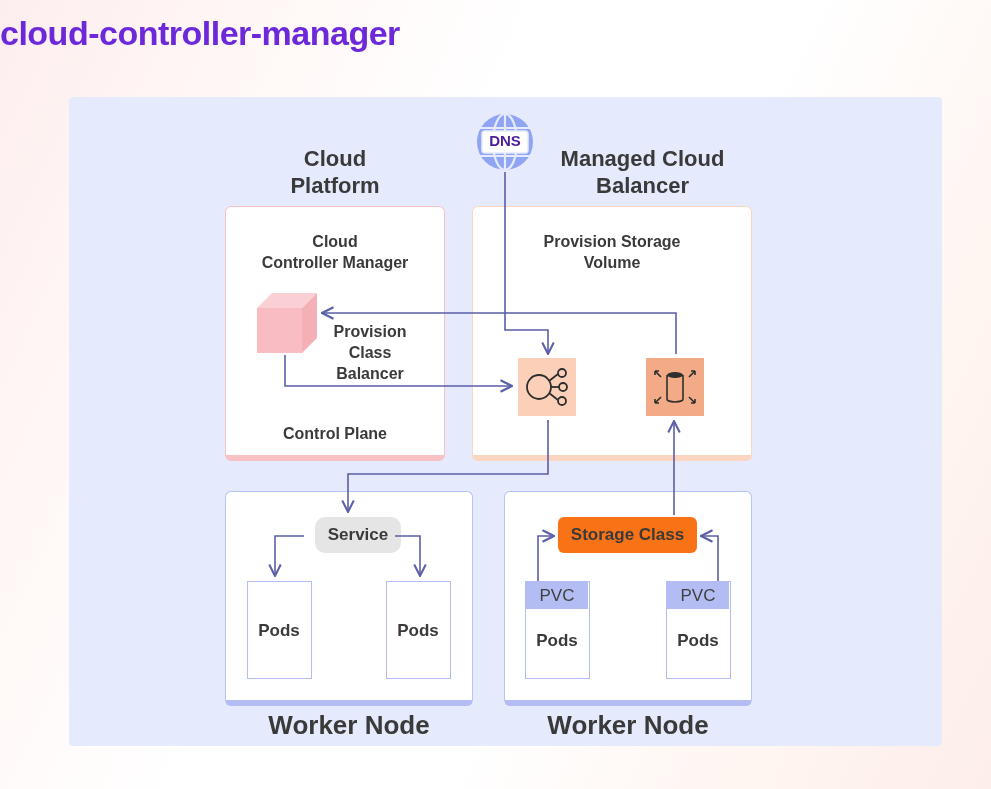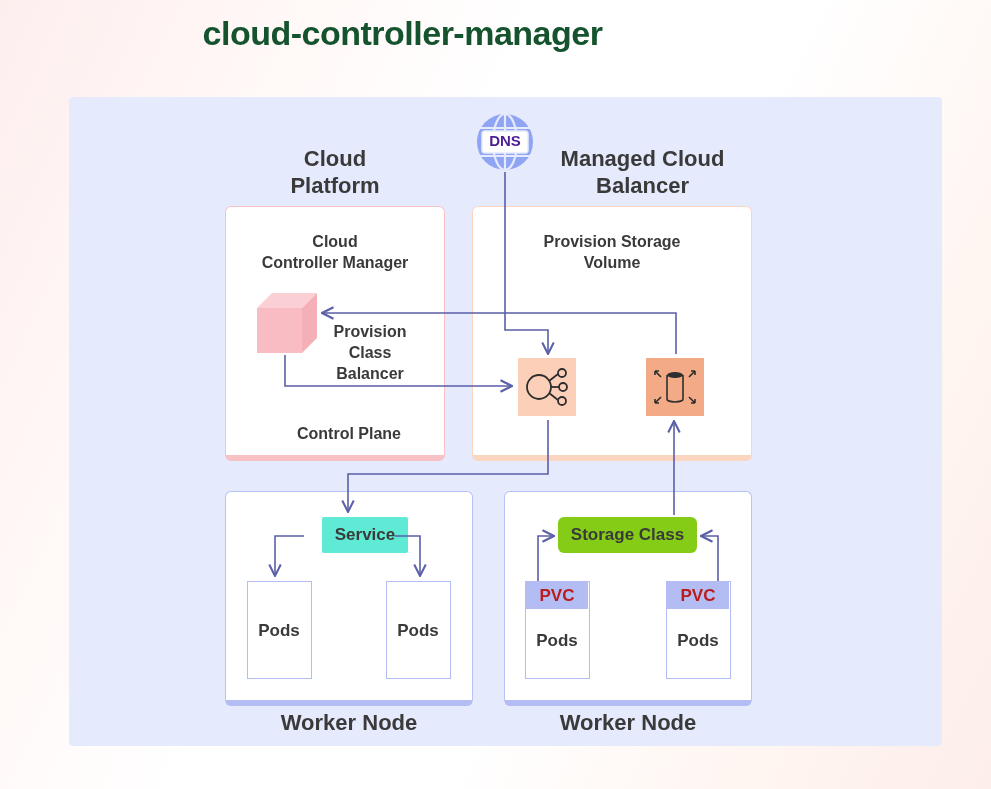--- a/index.html
+++ b/index.html
@@ -1,31 +1,31 @@
 <!DOCTYPE html>
 <html><head>
 <meta charset="utf-8">
 <style>
   html,body{margin:0;padding:0;}
   body{width:991px;height:789px;position:relative;overflow:hidden;
     background:linear-gradient(115deg,#fdeeee 0%,#fff7f5 18%,#ffffff 40%,#ffffff 60%,#fff6f2 80%,#fdeeea 100%);
     font-family:"Liberation Sans",sans-serif;color:#3a3a3a;}
-  .title{position:absolute;left:0;top:14px;width:805px;text-align:center;font-size:34px;font-weight:bold;color:#14532d;letter-spacing:-0.5px;}
+  .title{position:absolute;left:0;top:14px;width:805px;text-align:left;font-size:34px;font-weight:bold;color:#6d28d9;letter-spacing:-0.5px;}
   .panel{position:absolute;left:69px;top:97px;width:873px;height:649px;background:#e5eafd;border-radius:4px;}
   .sec-title{position:absolute;text-align:center;font-weight:bold;font-size:22px;line-height:27px;color:#3a3a3a;}
   .box{position:absolute;background:#fff;border-radius:6px;box-sizing:border-box;}
   .box.cp{left:225px;top:206px;width:220px;height:255px;border:1.5px solid #f8c1c4;border-bottom:6px solid #f8c1c4;}
   .box.mr{left:472px;top:206px;width:280px;height:255px;border:1.5px solid #fcd5c1;border-bottom:6px solid #fcd5c1;}
   .box.wn{width:248px;height:215px;top:491px;border:1.5px solid #b8c3f5;border-bottom:6px solid #b3bdf3;}
   .lbl{position:absolute;text-align:center;font-weight:bold;font-size:16px;line-height:21px;color:#3a3a3a;}
   .pod{position:absolute;background:#fff;border:1.5px solid #b3bdf3;box-sizing:border-box;}
-  .pvc{position:absolute;background:#b3bdf3;font-weight:bold;font-size:17px;text-align:center;line-height:27px;color:#b91c1c;}
-  .svc{position:absolute;left:322px;top:517px;width:86px;height:36px;background:#5eead4;border-radius:2px;font-weight:bold;font-size:17px;line-height:36px;text-align:center;color:#3a3a3a;}
-  .sc{position:absolute;left:558px;top:517px;width:139px;height:36px;background:#84cc16;border-radius:6px;font-weight:bold;font-size:17px;line-height:36px;text-align:center;color:#3a3a3a;}
-  .wn-title{position:absolute;font-weight:bold;font-size:22px;text-align:center;color:#3a3a3a;}
+  .pvc{position:absolute;background:#b3bdf3;font-weight:normal;font-size:17px;text-align:center;line-height:27px;color:#404040;}
+  .svc{position:absolute;left:315px;top:517px;width:86px;height:36px;background:#e5e5e5;border-radius:10px;font-weight:bold;font-size:17px;line-height:36px;text-align:center;color:#3a3a3a;}
+  .sc{position:absolute;left:558px;top:517px;width:139px;height:36px;background:#f97316;border-radius:6px;font-weight:bold;font-size:17px;line-height:36px;text-align:center;color:#3a3a3a;}
+  .wn-title{position:absolute;font-weight:bold;font-size:26px;text-align:center;color:#3a3a3a;}
   .tile{position:absolute;width:58px;height:58px;}
   svg.lines{position:absolute;left:0;top:0;pointer-events:none;}
 </style>
 </head>
 <body>
 
 <div class="title">cloud-controller-manager</div>
 
 <div class="panel"></div>
 
@@ -54,21 +54,21 @@
 <div style="position:absolute;left:257px;top:293px;">
   <svg width="62" height="62" viewBox="0 0 62 62">
     <polygon points="0,15 15,0 60,0 45,15" fill="#fbd0d4"></polygon>
     <polygon points="45,15 60,0 60,45 45,60" fill="#f5b0b7"></polygon>
     <rect x="0" y="15" width="45" height="45" fill="#f9bcc2"></rect>
   </svg>
 </div>
 <div class="lbl" style="left:320px;top:321px;width:100px;white-space:pre-line;">Provision
 Class
 Balancer</div>
-<div class="lbl" style="left:225px;top:423px;width:248px;">Control Plane</div>
+<div class="lbl" style="left:225px;top:423px;width:220px;">Control Plane</div>
 
 <div class="box mr"></div>
 <div class="lbl" style="left:512px;top:231px;width:200px;white-space:pre-line;">Provision Storage
 Volume</div>
 
 <div class="tile" style="left:518px;top:358px;background:#fcd0b8;">
   <svg width="58" height="58" viewBox="0 0 58 58">
     <g fill="none" stroke="#2e2e2e" stroke-width="1.8">
       <circle cx="21" cy="29" r="12"></circle>
       <line x1="33" y1="29" x2="41" y2="29"></line>

